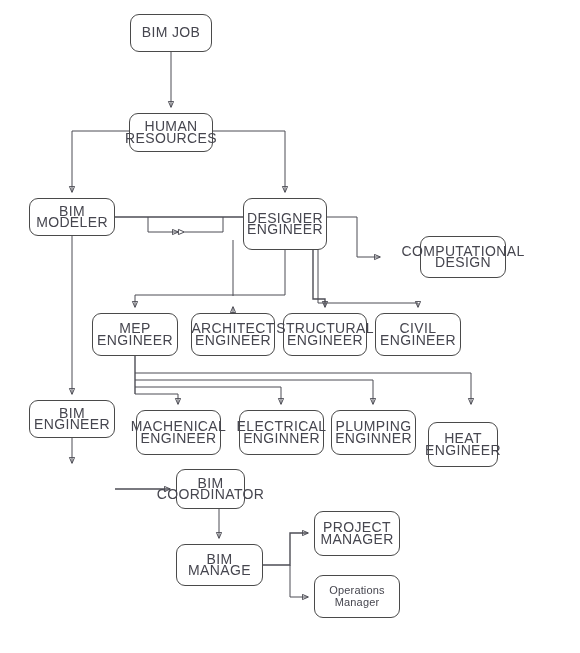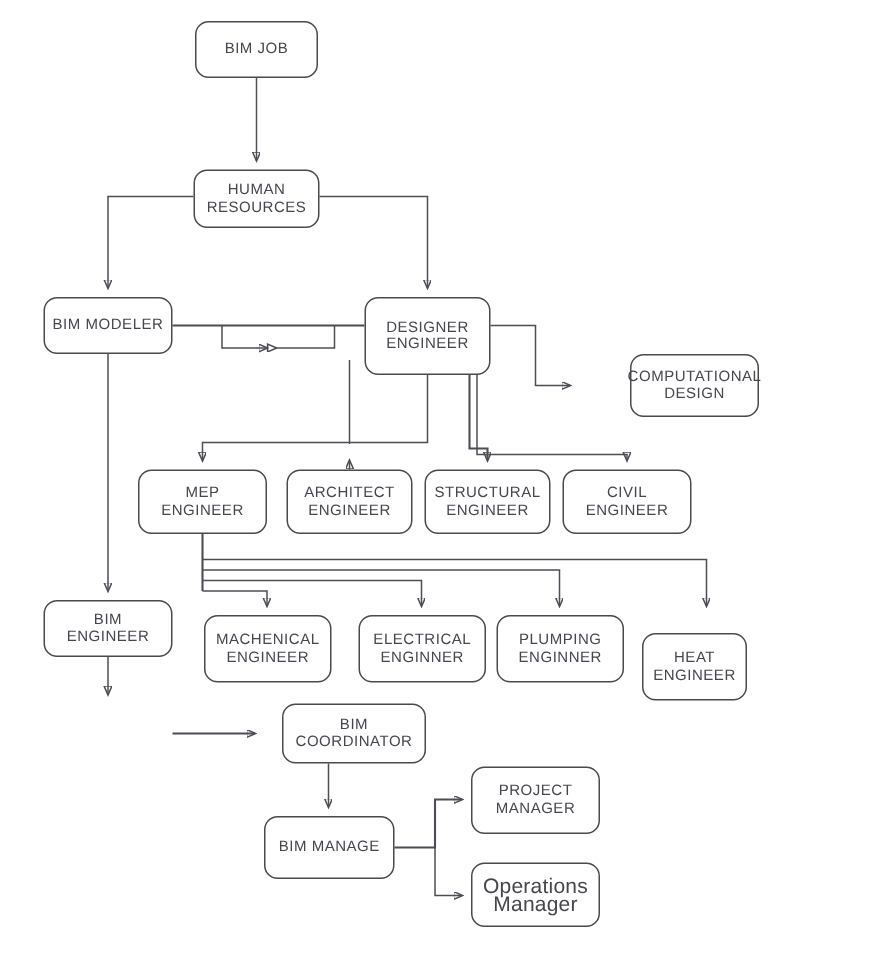--- a/index.html
+++ b/index.html
@@ -19,28 +19,28 @@
     position: absolute;
     box-sizing: border-box;
     border: 1px solid #4a4a4a;
     border-radius: 9px;
     background: #ffffff;
     display: flex;
     align-items: center;
     justify-content: center;
     text-align: center;
     color: #46464f;
-    font-size: 10px;
+    font-size: 14px;
     letter-spacing: 0.35px;
     line-height: 11.5px;
     padding: 2px 4px;
     z-index: 3;
     white-space: pre-line;
   }
-  .node.mixed { letter-spacing: 0.15px; font-size: 14px; }
+  .node.mixed { letter-spacing: 0.15px; font-size: 11px; }
   svg.edges {
     position: absolute;
     left: 0;
     top: 0;
     width: 580px;
     height: 653px;
     z-index: 1;
     pointer-events: none;
   }
   svg.edges path, svg.edges line { fill: none; stroke: #4d4d55; stroke-width: 1; }
@@ -135,21 +135,21 @@
 
   <div class="node" style="left:239px;top:410px;width:85px;height:45px;">ELECTRICAL
 ENGINNER</div>
 
   <div class="node" style="left:331px;top:410px;width:85px;height:45px;">PLUMPING
 ENGINNER</div>
 
   <div class="node" style="left:428px;top:410px;width:70px;height:45px;margin-top:12px;">HEAT ENGINEER</div>
 
 
-  <div class="node" style="left:188px;top:469px;width:96px;height:40px;text-align:center;">BIM COORDINATOR</div>
+  <div class="node" style="left:176px;top:469px;width:69px;height:40px;text-align:center;">BIM COORDINATOR</div>
 
   <div class="node" style="left:176px;top:544px;width:87px;height:42px;">BIM MANAGE</div>
 
   <div class="node" style="left:314px;top:511px;width:86px;height:45px;">PROJECT
 MANAGER</div>
 
   <div class="node mixed" style="left:314px;top:575px;width:86px;height:43px;">Operations Manager</div>
 
 </div>
 

